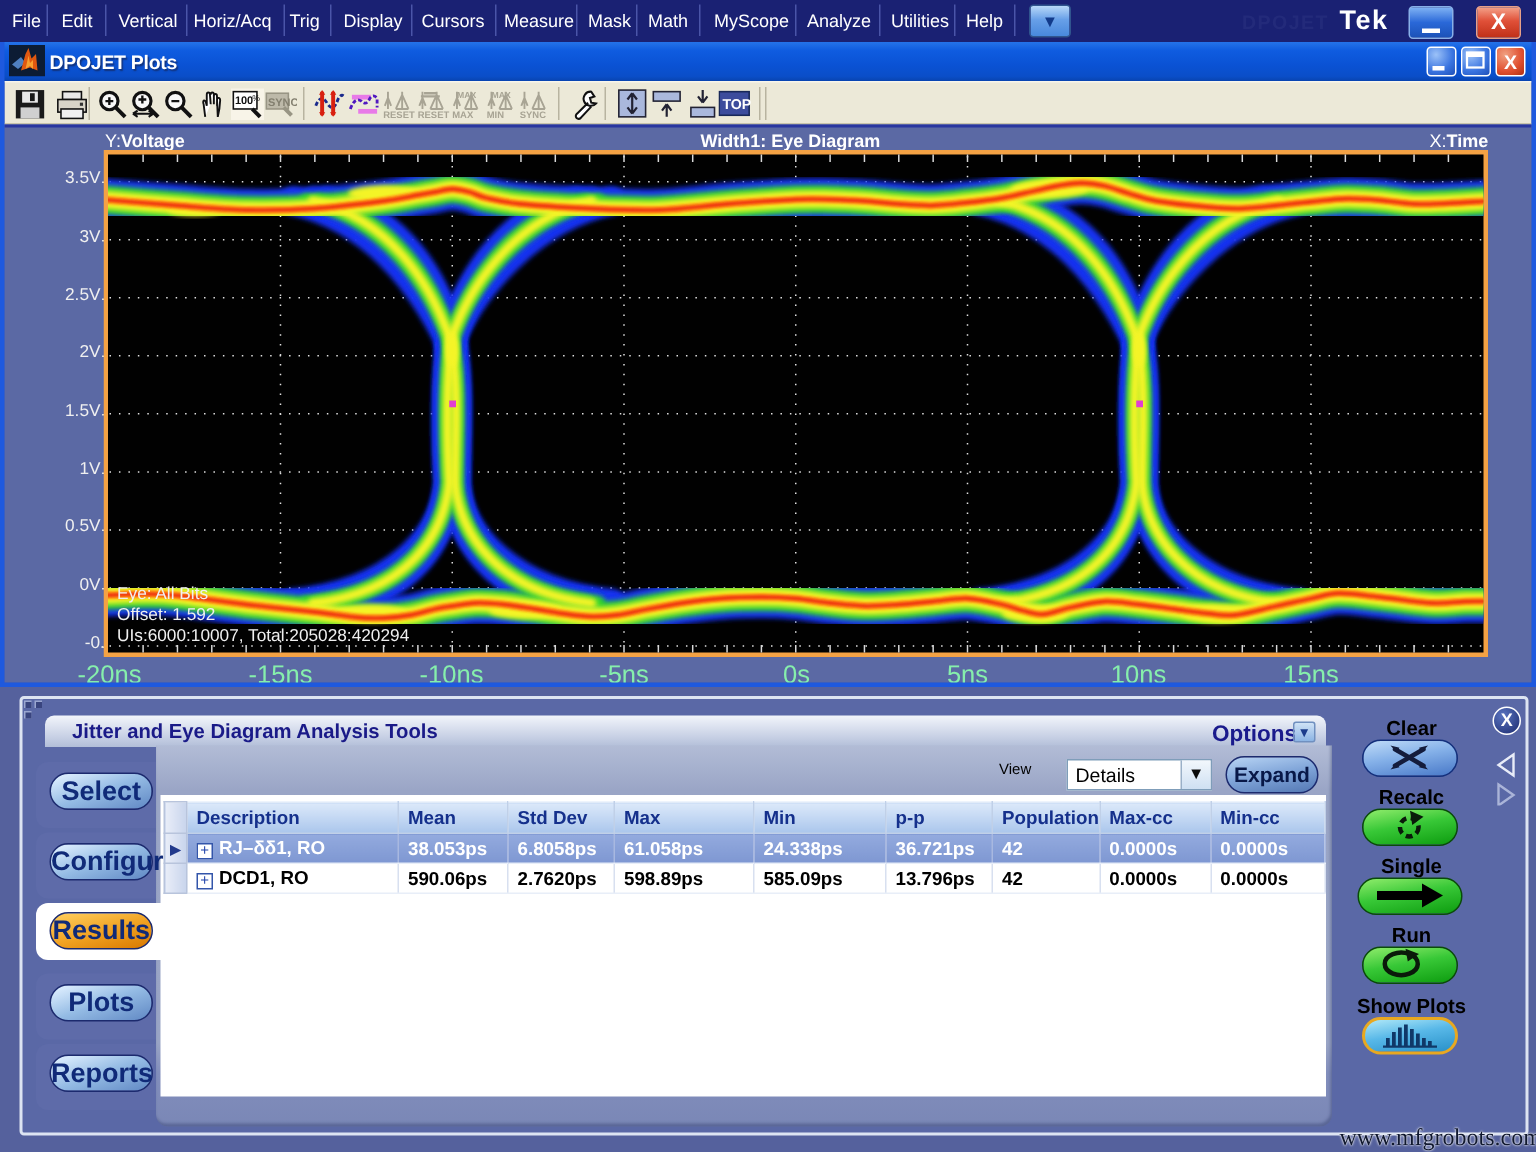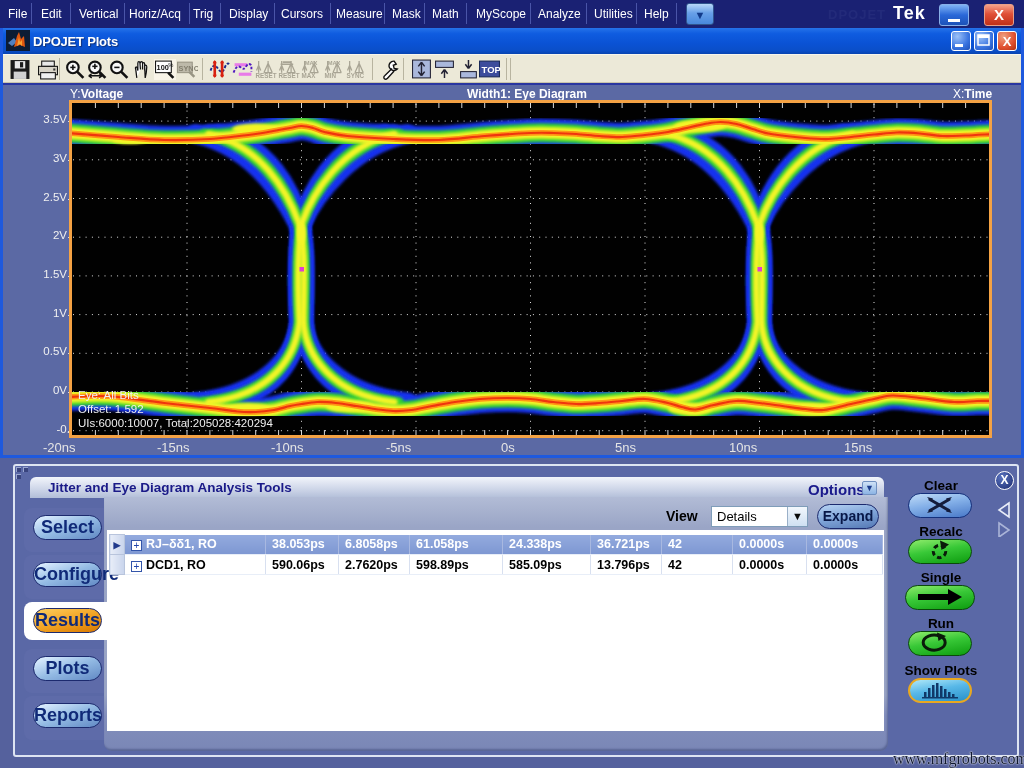--- a/index.html
+++ b/index.html
@@ -14,37 +14,37 @@
 #mclose{left:984px;background:linear-gradient(#f4a088,#e05038 45%,#c03018);border:1px solid #e8a088;font-weight:bold;font-size:15px;line-height:20px}
 #titlebar{left:0;top:28px;width:1024px;height:26px;background:linear-gradient(#2573e9,#0f5ce0 22%,#0a52d4 60%,#0a4ec8 88%,#0844b0)}
 #titletext{position:absolute;left:33px;top:6px;color:#fff;font-weight:bold;font-size:13px;letter-spacing:-0.2px;text-shadow:1px 1px 1px #12327a}
 .xpb{position:absolute;top:3px;width:20px;height:20px;border-radius:3px;border:1px solid #fff;color:#fff;text-align:center}
 .xpblue{background:radial-gradient(circle at 30% 25%,#9cc2f8,#3a74e0 60%,#1e50b8)}
 #xpclose{left:997px;background:radial-gradient(circle at 30% 25%,#f0a080,#e05030 60%,#b03010);font-weight:bold;font-size:13px;line-height:19px}
 #toolbar{left:3px;top:54px;width:1018px;height:29px;background:#ece9d8;border-top:1px solid #f8f6ec;border-bottom:1px solid #c8c4ac}
 .tsep{position:absolute;top:3px;height:22px;width:1px;background:#b8b4a0}
 #plotwin{left:3px;top:83px;width:1018px;height:372px;background:#5b69a4;border-top:2px solid #2936a0}
 .plbl{position:absolute;color:#fff;font-size:12px;font-weight:bold}
-.xlab{position:absolute;top:355px;color:#e5e5e5;font-size:13px;width:60px;}
+.xlab{position:absolute;top:355px;color:#86efac;font-size:17px;width:60px;text-align:center}
 .ylab{position:absolute;color:#f0f0f0;font-size:11.5px;width:46px;text-align:right}
 .frame{position:absolute;background:#1e59de}
 #lower{left:0;top:458px;width:1024px;height:310px;background:#55619d}
 #lpanel{position:absolute;left:13px;top:464px;width:1006px;height:293px;border:2px solid #dde4f2;border-radius:3px;background:#5a68a6}
 #ltitle{position:absolute;left:30px;top:477px;width:854px;height:21px;border-radius:6px 6px 0 0;background:linear-gradient(#f2f5fb,#c6cfe4 70%,#b2bed8)}
 #ltitle span{color:#1a1a88;font-weight:bold;font-size:13.5px;position:absolute;left:18px;top:3px}
 #opttxt{position:absolute;left:808px;top:481px;color:#1a1a8c;font-weight:bold;font-size:15px}
 #optbtn{position:absolute;left:862px;top:481px;width:15px;height:14px;background:linear-gradient(#cfe2f6,#8cb4e4);border:1px solid #7090c0;border-radius:2px;text-align:center}
 #optbtn span{color:#1c3c8c;font-size:9px;line-height:12px;display:block}
 #content{position:absolute;left:104px;top:497px;width:784px;height:254px;border-radius:0 0 8px 8px;background:linear-gradient(#b2bcd6,#9aa5c6 30px,#99a4c5 78%,#828ebc 86%,#7a87b6);box-shadow:inset -1px -2px 2px rgba(30,40,90,.35)}
 #whitearea{position:absolute;left:107px;top:530px;width:777px;height:201px;background:#fff}
 .tabback{position:absolute;left:24px;width:80px;height:44px;border-radius:8px 0 0 8px;background:#5e6ba9}
 #restab{position:absolute;left:24px;top:602px;width:84px;height:38px;border-radius:8px 0 0 8px;background:#fff}
 .pill{position:absolute;left:33px;width:69px;height:25px;border-radius:12.5px;border:1.5px solid #1c2a6e;background:linear-gradient(160deg,#d6e9fc 10%,#94bbe4 50%,#6088c4);text-align:center;color:#102a78;font-weight:bold;font-size:18px;line-height:23px}
 #respill{background:linear-gradient(165deg,#ffd060,#f0a020 55%,#d87800)}
-#viewlbl{position:absolute;left:666px;top:508px;font-weight:bold;font-size:14px;color:#000}
+#viewlbl{position:absolute;left:666px;top:508px;font-weight:normal;font-size:10px;color:#000}
 #combo{position:absolute;left:711px;top:506px;width:97px;height:21px;background:#fff;border:1px solid #7f9db9;font-size:13px;color:#000}
 #combo i{font-style:normal;position:absolute;left:5px;top:2px}
 #combobtn{position:absolute;right:0;top:0;width:20px;height:19px;background:linear-gradient(#f2f7fc,#cfe0f2);border-left:1px solid #9ab0c8;text-align:center}
 #combobtn span{color:#0a0a0a;font-size:11px;line-height:19px}
 #expand{position:absolute;left:817px;top:504px;width:62px;height:25px;border-radius:12.5px;border:1.5px solid #1c2a6e;background:linear-gradient(170deg,#b8d4f4,#7fa4d8 50%,#5478b4);text-align:center;color:#081848;font-weight:bold;font-size:14px;line-height:23px}
 table{border-collapse:collapse;table-layout:fixed}
 #tbl{position:absolute;left:109px;top:534px;font-size:12.5px}
 #tbl th{background:linear-gradient(#dce9fa,#aac6ec);color:#15308c;font-weight:bold;text-align:left;border:1px solid #c0d0e8;border-top:1px solid #eef4fc;height:21px;padding:0 0 0 6px}
 #tbl td{height:20px;border-right:1px solid #d8e0f0;border-bottom:1px solid #e8eef8;padding:0 0 0 6px;font-weight:bold;color:#000;background:#fff}
 #tbl tr.alt td{background:#eef3fb}
@@ -509,20 +509,32 @@
       <col style="width:73px">
       <col style="width:71px">
       <col style="width:93px">
       <col style="width:88px">
       <col style="width:71px">
       <col style="width:71px">
       <col style="width:74px">
       <col style="width:76px">
     </colgroup>
     <tbody>
+      <tr>
+        <th class="selcol"></th>
+        <th>Description</th>
+        <th>Mean</th>
+        <th>Std Dev</th>
+        <th>Max</th>
+        <th>Min</th>
+        <th>p-p</th>
+        <th>Population</th>
+        <th>Max-cc</th>
+        <th>Min-cc</th>
+      </tr>
       <tr class="hl">
         <td class="selcol" style="text-align:center;color:#223a8c;font-size:9px">▶</td>
         <td><span class="plus">+</span>RJ–δδ1, RO</td>
         <td>38.053ps</td>
         <td>6.8058ps</td>
         <td>61.058ps</td>
         <td>24.338ps</td>
         <td>36.721ps</td>
         <td>42</td>
         <td>0.0000s</td>

